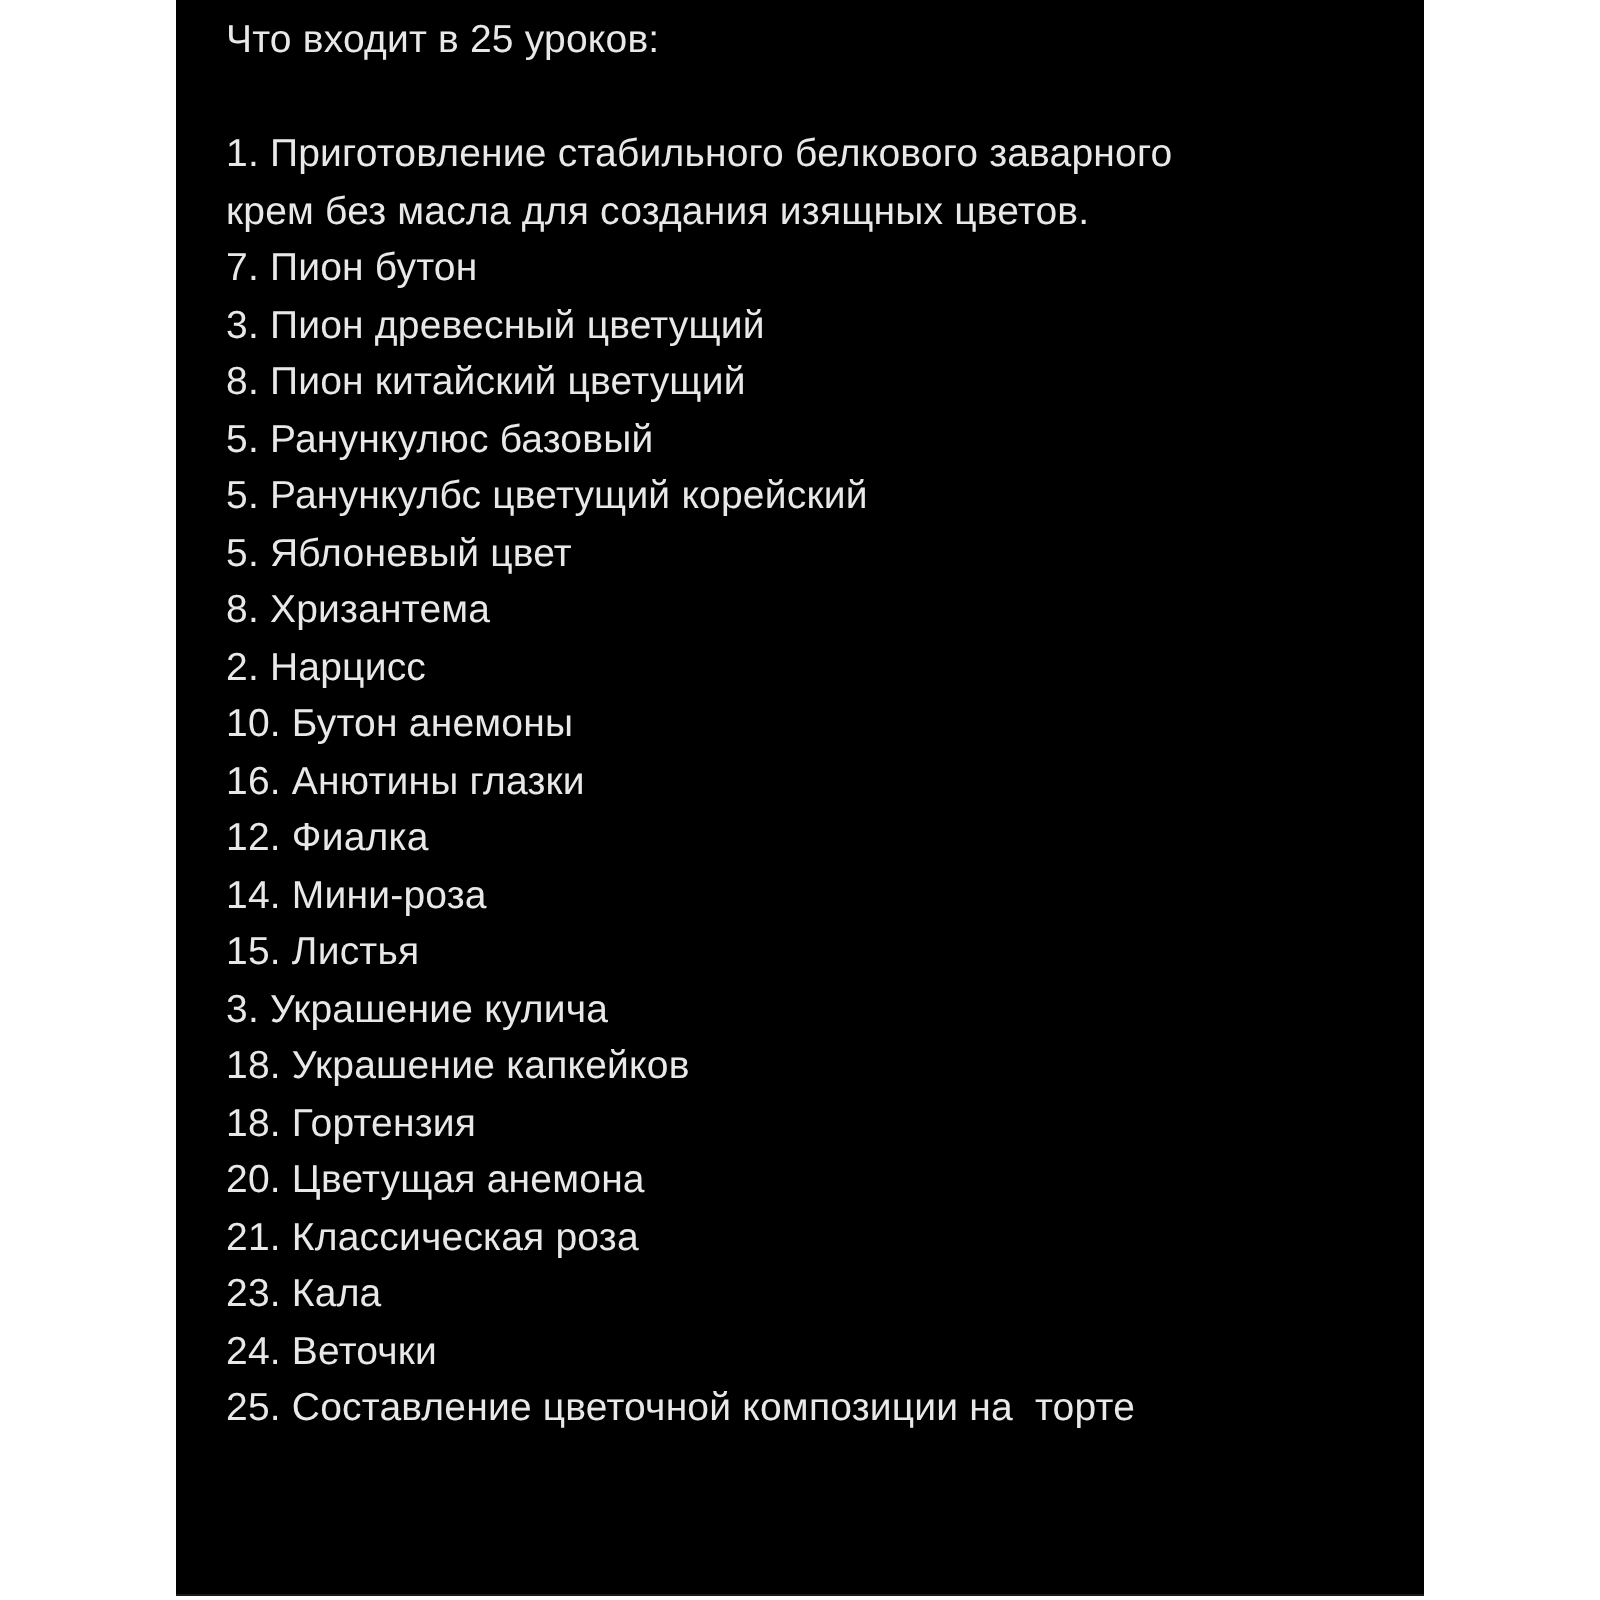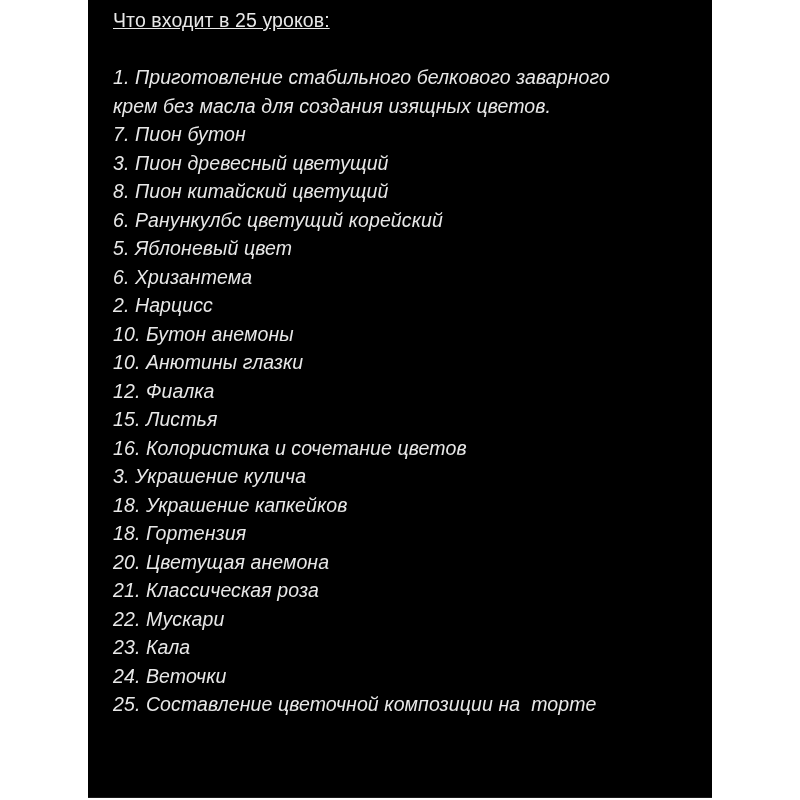--- a/index.html
+++ b/index.html
@@ -27,66 +27,64 @@
       color: #e8e8e8;
       font-family: "Liberation Sans", sans-serif;
       font-size: 19.5px;
       line-height: 28.5px;
       letter-spacing: 0.1px;
     }
     .title {
       margin: 0;
       height: 28.5px;
       white-space: nowrap;
-      text-decoration: underline;
     }
     .spacer {
       height: 28.5px;
     }
     ol.list {
       list-style: none;
       margin: 0;
       padding: 0;
     }
     ol.list li {
       margin: 0;
       padding: 0;
       white-space: pre;
-      font-style: italic;
     }
     ol.list li.wrap {
       white-space: pre-line;
     }
   </style>
 </head>
 <body>
 
 <div class="panel"></div>
 
 <div class="content">
   <p class="title">Что входит в 25 уроков:</p>
   <div class="spacer"></div>
   <ol class="list">
     <li class="wrap">1. Приготовление стабильного белкового заварного
 крем без масла для создания изящных цветов.</li>
     <li>7. Пион бутон</li>
     <li>3. Пион древесный цветущий</li>
     <li>8. Пион китайский цветущий</li>
-    <li>6. Ранункулбс цветущий корейский</li>
+    <li>5. Ранункулюс базовый</li>
+    <li>5. Ранункулбс цветущий корейский</li>
     <li>5. Яблоневый цвет</li>
-    <li>6. Хризантема</li>
+    <li>8. Хризантема</li>
     <li>2. Нарцисс</li>
     <li>10. Бутон анемоны</li>
-    <li>10. Анютины глазки</li>
+    <li>16. Анютины глазки</li>
     <li>12. Фиалка</li>
+    <li>14. Мини-роза</li>
     <li>15. Листья</li>
-    <li>16. Колористика и сочетание цветов</li>
     <li>3. Украшение кулича</li>
     <li>18. Украшение капкейков</li>
     <li>18. Гортензия</li>
     <li>20. Цветущая анемона</li>
     <li>21. Классическая роза</li>
-    <li>22. Мускари</li>
     <li>23. Кала</li>
     <li>24. Веточки</li>
     <li>25. Составление цветочной композиции на  торте</li>
   </ol>
 </div>
 
 </body></html>

